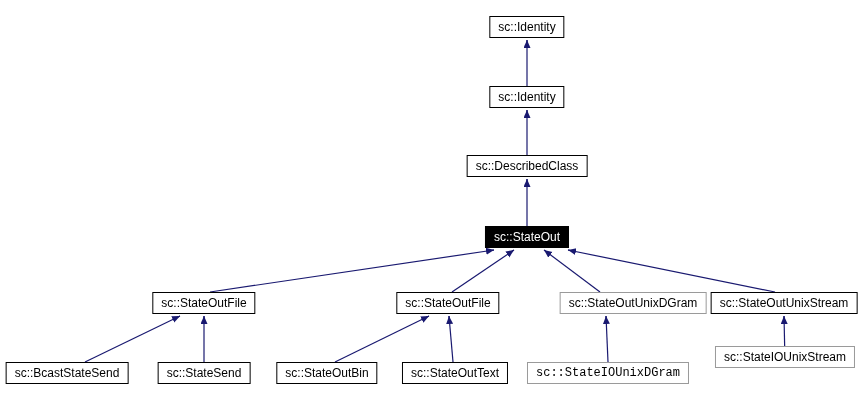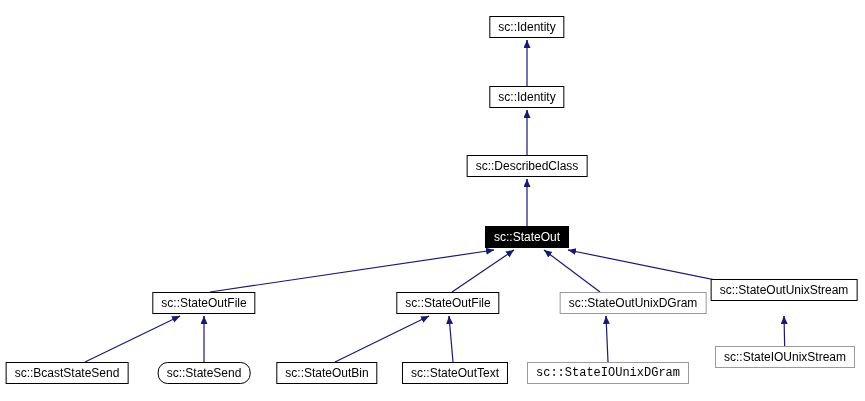--- a/index.html
+++ b/index.html
@@ -39,23 +39,23 @@
     border-color: #9a9a9a;
   }
   
   #n-identity           { left: 527px; top: 16px; }
   #n-refcount           { left: 527px; top: 86px; }
   #n-describedclass     { left: 527px; top: 155px; }
   #n-stateout           { left: 527px; top: 226px; text-align: center; }
   #n-msgstatesend       { left: 204px; top: 292px; }
   #n-stateoutfile       { left: 448px; top: 292px; }
   #n-stateoutunixdgram  { left: 606px; top: 292px; margin-left: 27px; }
-  #n-stateoutunixstream { left: 784px; top: 279px; }
+  #n-stateoutunixstream { left: 784px; top: 292px; }
   #n-bcaststatesend     { left: 67px;  top: 362px; }
-  #n-statesend          { left: 204px; top: 362px; border-radius: 10px; }
+  #n-statesend          { left: 204px; top: 362px; }
   #n-stateoutbin        { left: 327px; top: 362px; }
   #n-stateouttext       { left: 455px; top: 362px; }
   #n-stateiounixdgram   { left: 608px; top: 362px; font-family: Liberation Mono, monospace; }
   #n-stateiounixstream  { left: 785px; top: 346px; }
 </style>
 </head>
 <body>
 
 <div class="canvas">
 

